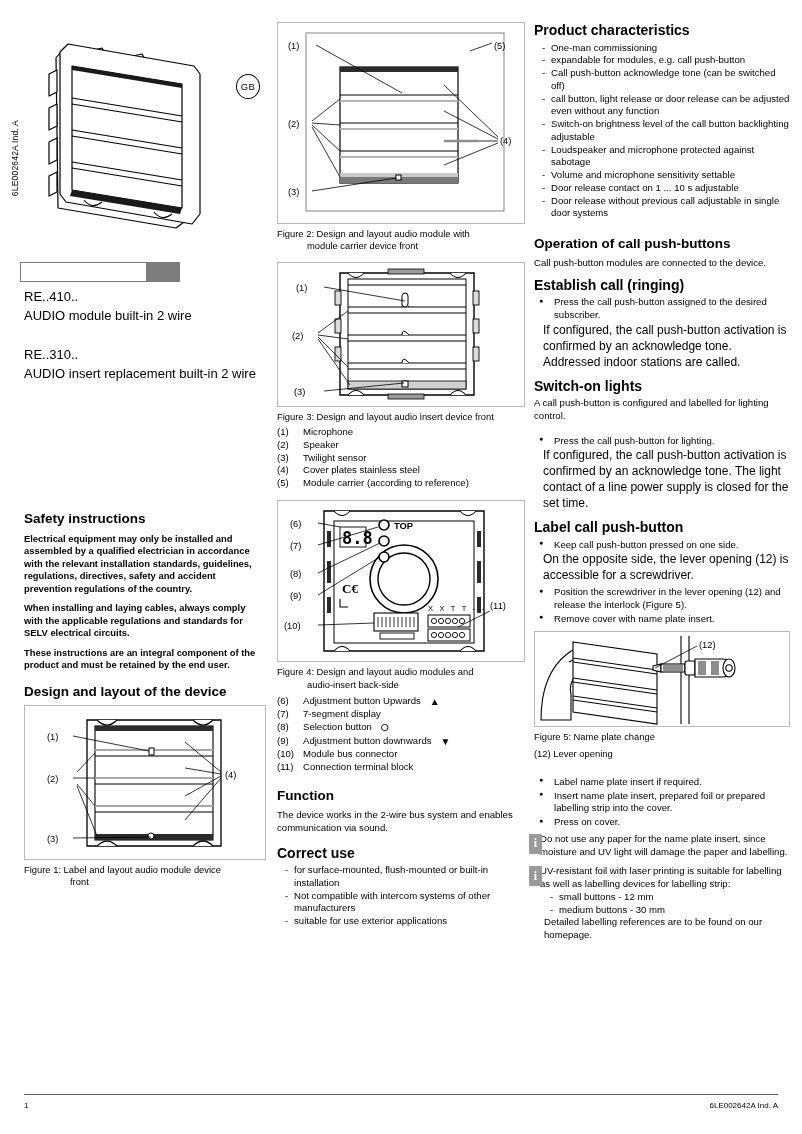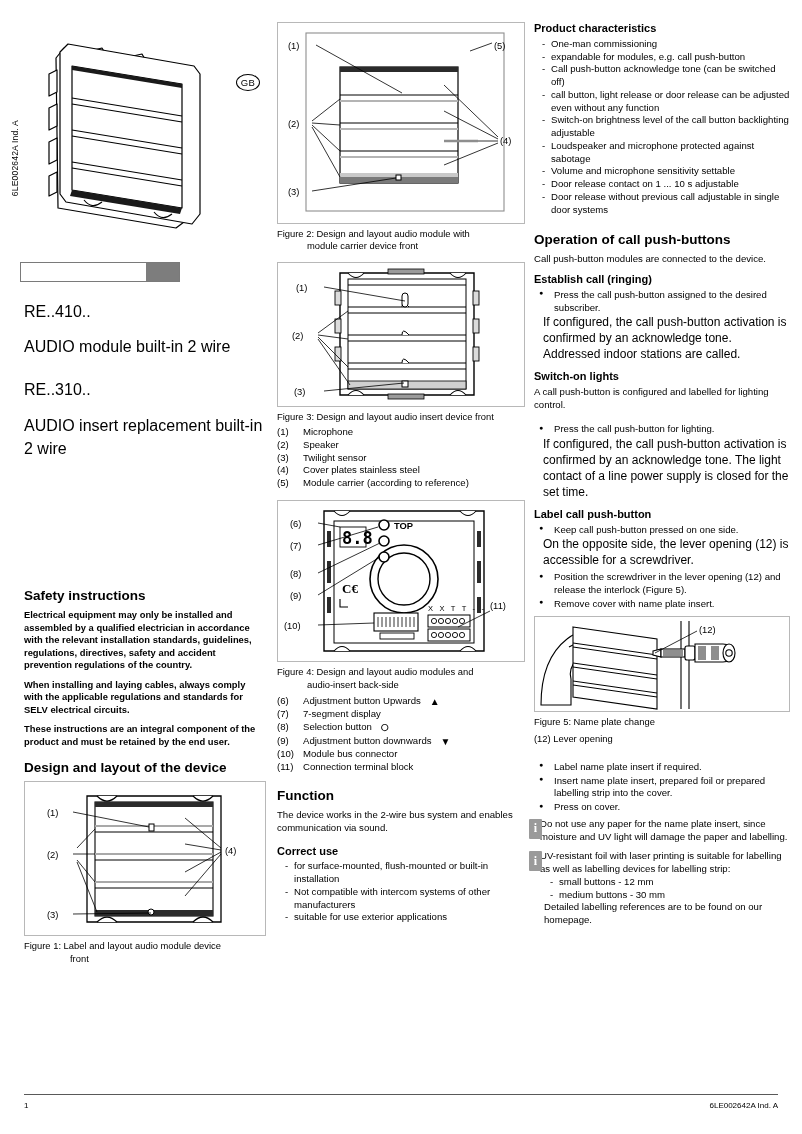--- a/index.html
+++ b/index.html
@@ -30,21 +30,21 @@
   .col1 { left: 24px;  width: 242px; }
   .col2 { left: 277px; width: 248px; }
   .col3 { left: 534px; width: 256px; }
 
   
   h2.sec {
     font-size: 13.5px; font-weight: bold;
     margin: 0 0 5px 0; line-height: 1.2;
   }
   h3.sub {
-    font-size: 11px; font-weight: bold;
+    font-size: 14px; font-weight: bold;
     margin: 7px 0 2px 0; line-height: 1.25;
   }
   p.body {
     font-size: 9.6px; line-height: 1.32;
     margin: 0 0 6px 0;
   }
   p.bold {
     font-size: 9.4px; font-weight: bold;
     line-height: 1.33; margin: 0 0 7px 0;
   }
@@ -86,28 +86,28 @@
   .figcap {
     font-size: 9.4px; line-height: 1.3;
     margin: 4px 0 0 0;
     padding-left: 0px;
   }
   .figcap .l2 { display: block; padding-left: 46px; }
   .figcap .l2c { display: block; padding-left: 30px; }
 
   .gb-badge {
     position: absolute; left: 236px; top: 74px;
-    width: 24px; height: 17px;
+    width: 24px; height: 25px;
     border: 1.4px solid #000; border-radius: 50%;
     font-size: 9.5px; font-weight: normal;
     display: flex; align-items: center; justify-content: center;
     letter-spacing: 0.3px;
   }
 
-  .prodtitle { font-size: 16px; line-height: 1.45; margin-top: 12px; }
+  .prodtitle { font-size: 13px; line-height: 1.45; }
 
   
   .note { position: relative; margin: 0 0 7px 0; }
   .note .iicon {
     position: absolute; left: -5px; top: 1px;
     width: 13px; height: 20px;
     background: #9a9a9a;
     border-radius: 1px;
     color: #ffffff;
     font-size: 12px; font-weight: bold;

